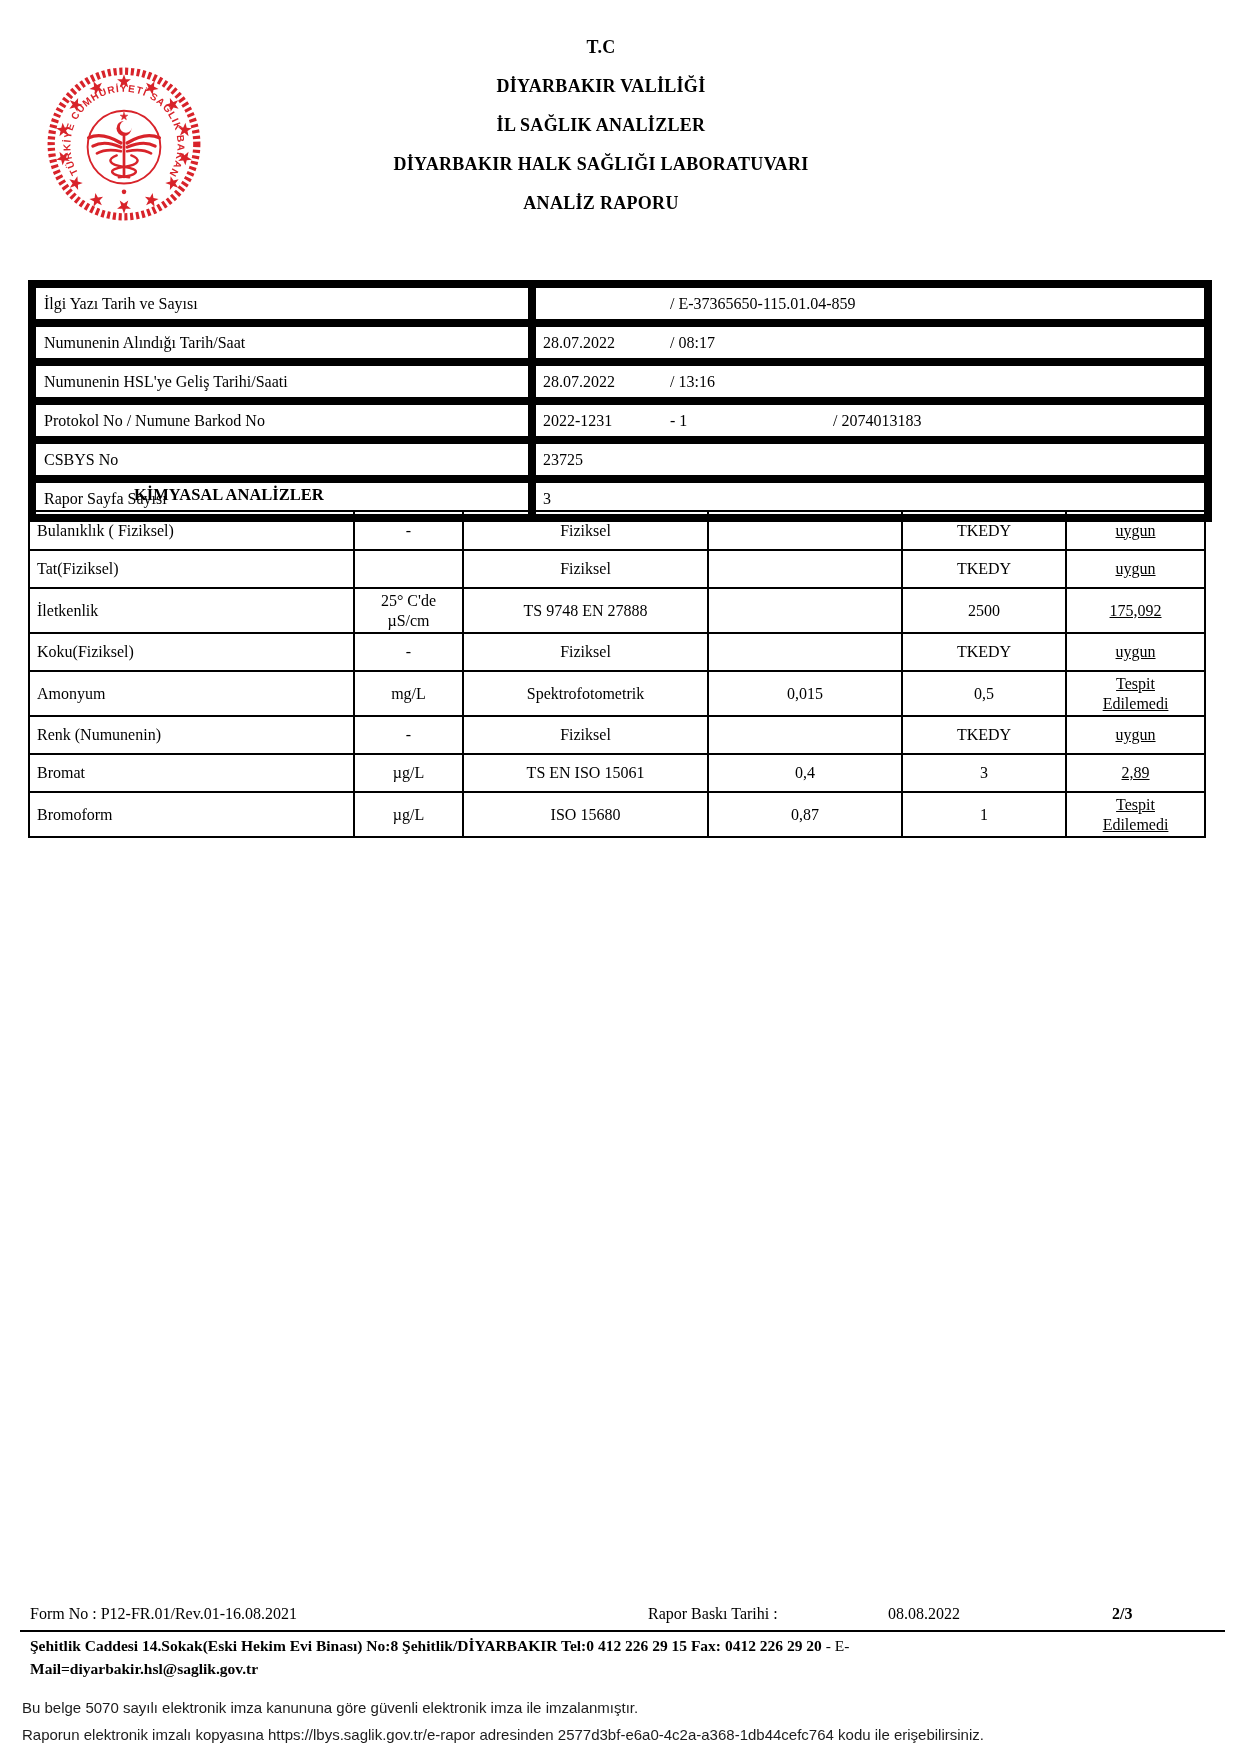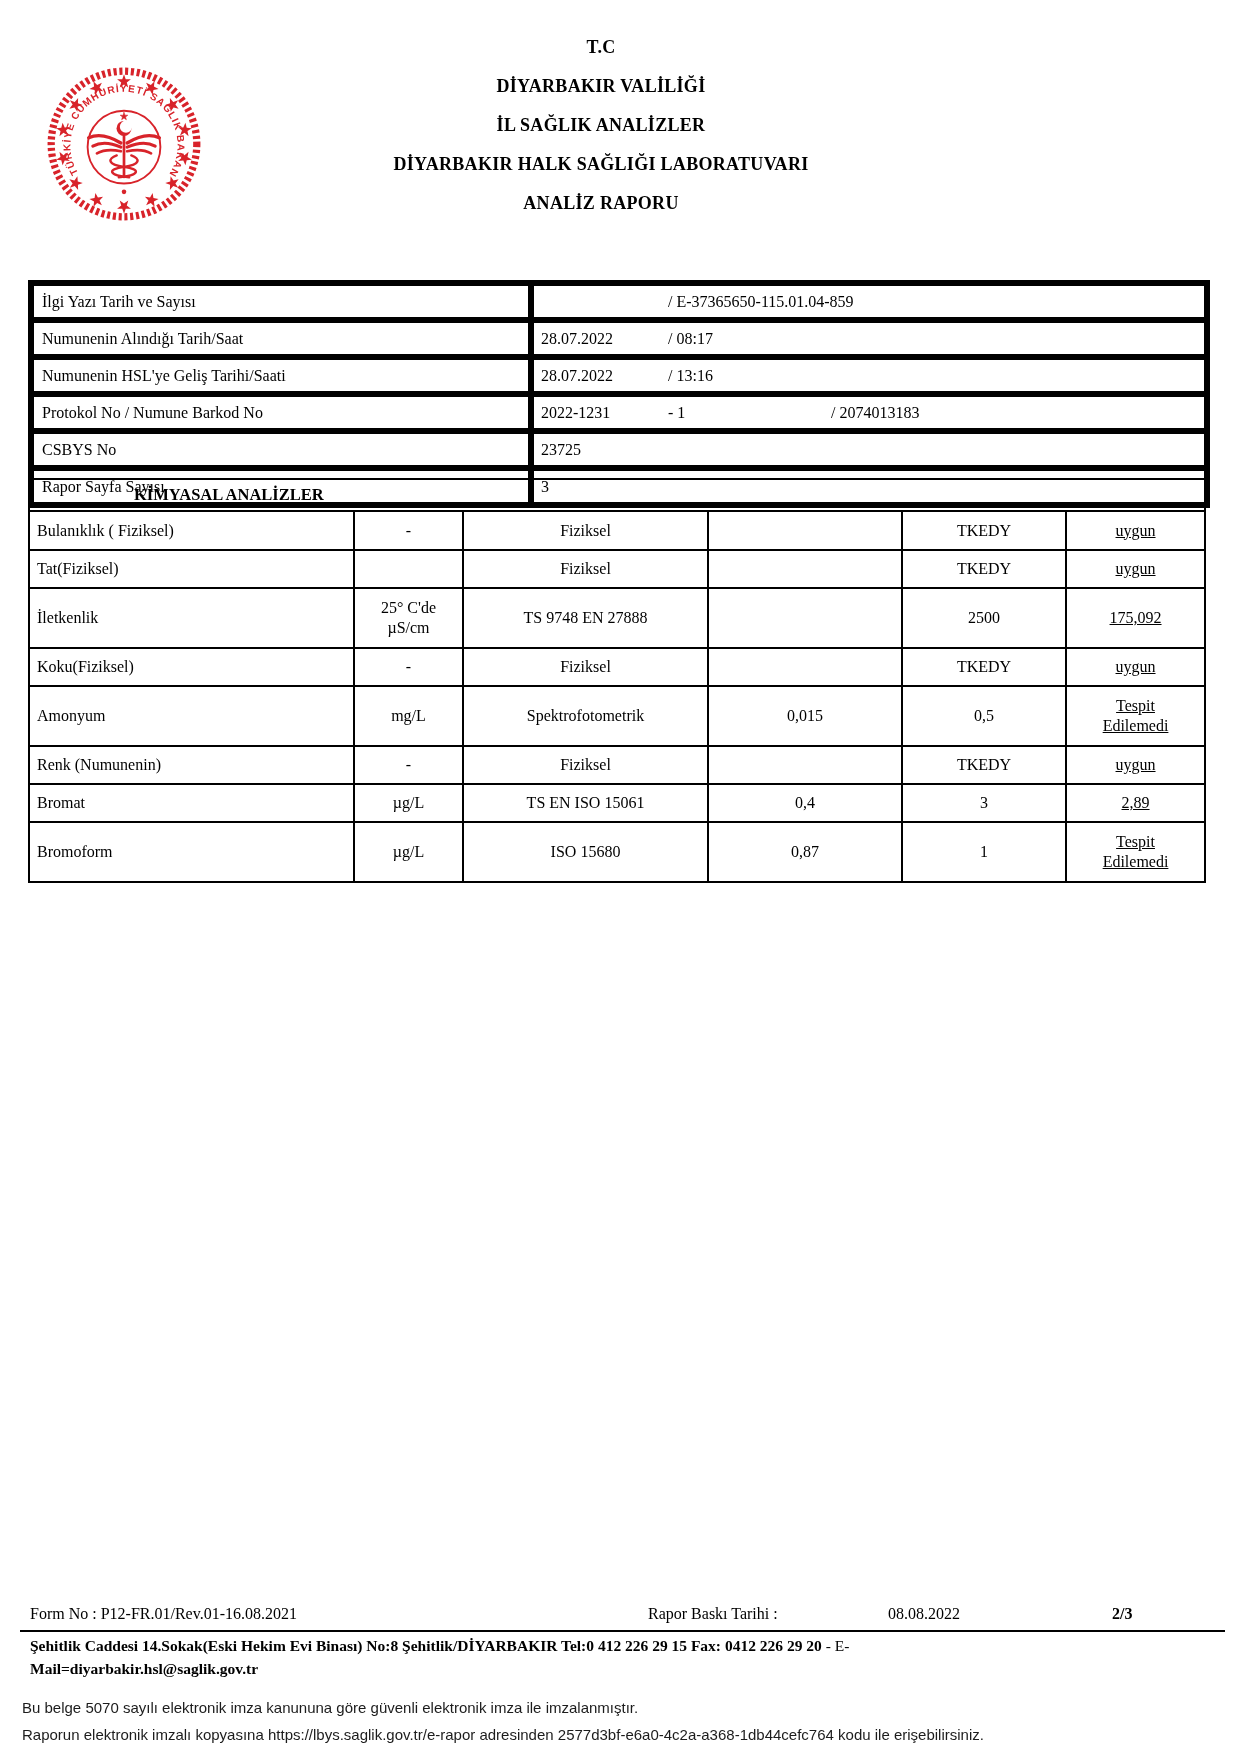--- a/index.html
+++ b/index.html
@@ -9,40 +9,40 @@
   }
 
   
   .emblem{position:absolute;left:46px;top:66px;width:156px;height:156px;}
   .header-block{position:absolute;left:0;top:38px;width:1240px;text-align:center;padding-right:46px;box-sizing:border-box;}
   .header-line{font-weight:bold;font-size:18px;letter-spacing:.3px;margin:0 0 21px 8px;line-height:18px;}
 
   
   table{border-collapse:collapse;table-layout:fixed;}
   .info-table{position:absolute;left:28px;top:280px;width:1176px;}
-  .info-table td{border:6px solid #000000;height:31px;font-size:16px;padding:0;vertical-align:middle;}
+  .info-table td{border:8px solid #000000;height:31px;font-size:16px;padding:0;vertical-align:middle;}
   .info-table td.lbl{padding-left:8px;}
   .info-table .val{display:flex;align-items:center;}
   .info-table .val span{white-space:nowrap;}
   .info-table .v1{width:134px;box-sizing:border-box;padding-left:7px;flex:0 0 auto;}
   .info-table .v2{width:163px;box-sizing:border-box;flex:0 0 auto;}
   .info-table .v3{flex:1 1 auto;}
 
   
   .chem-table{position:absolute;left:28px;top:478px;width:1176px;}
   .chem-table th,.chem-table td{border:2px solid #000;padding:0;}
   .chem-table .section-row th{height:30px;text-align:left;padding-left:104px;font-size:16.5px;font-weight:bold;}
   .chem-table .head-row th{height:47px;font-size:16px;font-weight:bold;text-align:center;vertical-align:middle;}
   .chem-table td{font-size:16px;text-align:center;vertical-align:middle;line-height:20px;border-radius:10px;}
   .chem-table td.analiz{text-align:left;padding-left:7px;}
   .chem-table td.birim span{display:inline-block;max-width:82px;}
   .chem-table td.sonuc span{display:inline-block;max-width:92px;text-decoration:underline;}
   .chem-table tr.r-std{height:38px;}
   .chem-table tr.r-first{height:39px;}
-  .chem-table tr.r-tall{height:60px;}
+  .chem-table tr.r-tall{height:45px;}
 
   
   .footer-line{position:absolute;top:1605px;font-size:16px;}
   .form-no{left:30px;}
   .print-label{left:648px;}
   .print-date{left:888px;}
   .page-no{left:1112px;font-weight:bold;}
   .footer-rule{position:absolute;left:20px;top:1630px;width:1205px;height:0;border-top:2.5px solid #000;}
   .address{position:absolute;left:30px;top:1634px;width:980px;font-size:15.5px;font-weight:bold;line-height:23px;}
   .address .normal{font-weight:normal;}

